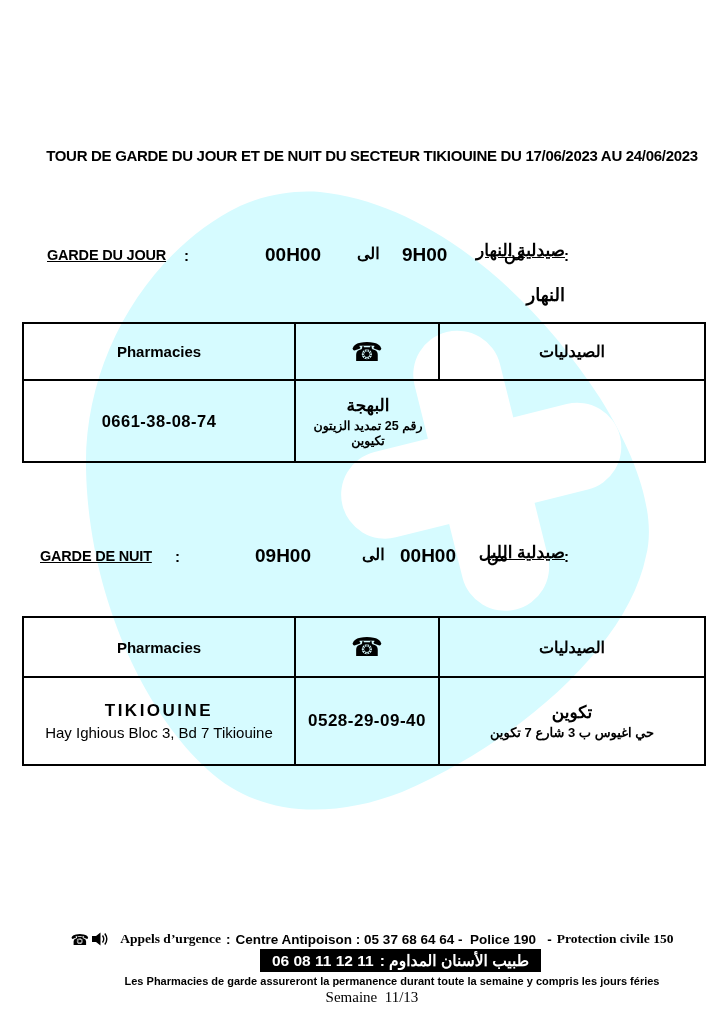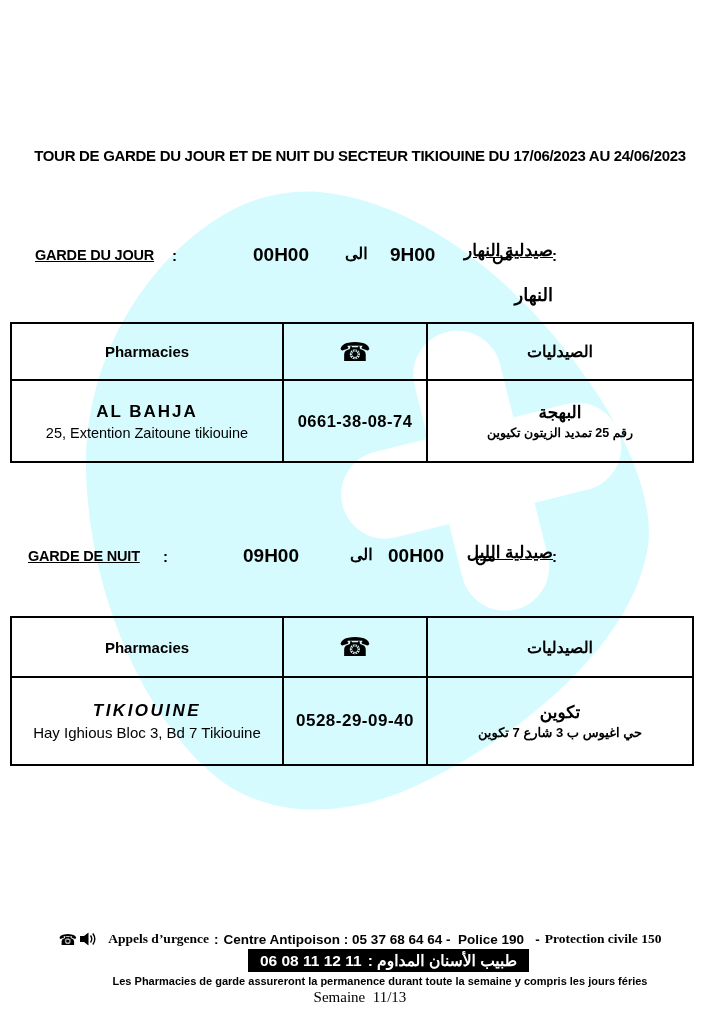--- a/index.html
+++ b/index.html
@@ -1,19 +1,19 @@
 <!DOCTYPE html>
 <html><head>
 <meta charset="utf-8">
 <style>
   html,body{margin:0;padding:0;background:#fff;}
   .page{position:relative;width:720px;height:1018px;background:#ffffff;overflow:hidden;
         font-family:"Liberation Sans",sans-serif;color:#000;}
   .bg-svg{position:absolute;left:0;top:0;z-index:0;}
-  .layer{position:absolute;left:0;top:0;width:580px;height:1018px;z-index:1;}
+  .layer{position:absolute;left:12px;top:0;width:580px;height:1018px;z-index:1;}
 
   .doc-title{position:absolute;top:147px;left:0;width:720px;text-align:center;
              font-weight:bold;font-size:15px;letter-spacing:-0.3px;}
 
   .abs{position:absolute;white-space:nowrap;}
   .guard-label{font-weight:bold;font-size:14.5px;text-decoration:underline;letter-spacing:-0.2px;}
   .guard-colon{font-weight:bold;font-size:15px;}
   .time{font-weight:bold;font-size:19px;}
   .ar-word{font-weight:bold;font-size:16px;}
   .ar-label{font-weight:bold;font-size:17px;text-decoration:underline;}
@@ -89,24 +89,20 @@
       <div class="cell">
         <span class="hdr-fr">Pharmacies</span>
       </div>
       <div class="cell">
         <span class="phone-glyph">☎</span>
       </div>
       <div class="cell last-col">
         <span class="hdr-ar" dir="rtl">الصيدليات</span>
       </div>
       <div class="cell last-row">
-        <span class="ph-name">AL BAHJA</span>
-        <span class="ph-addr">25, Extention Zaitoune tikiouine</span>
-      </div>
-      <div class="cell last-row">
         <span class="ph-num">0661-38-08-74</span>
       </div>
       <div class="cell last-col last-row">
         <span class="ph-name-ar" dir="rtl">البهجة</span>
         <span class="ph-addr-ar" dir="rtl">رقم 25 تمديد الزيتون تكيوين</span>
       </div>
     </div>
 
     <div>
       <span class="abs guard-label" style="left:28px;top:548px;">GARDE DE NUIT</span>
@@ -123,21 +119,21 @@
       <div class="cell">
         <span class="hdr-fr">Pharmacies</span>
       </div>
       <div class="cell">
         <span class="phone-glyph">☎</span>
       </div>
       <div class="cell last-col">
         <span class="hdr-ar" dir="rtl">الصيدليات</span>
       </div>
       <div class="cell last-row">
-        <span class="ph-name" style="letter-spacing:2.5px;font-style:italic;">TIKIOUINE</span>
+        <span class="ph-name" style="letter-spacing:2.5px;">TIKIOUINE</span>
         <span class="ph-addr" style="font-size:15px;">Hay Ighious Bloc 3, Bd 7 Tikiouine</span>
       </div>
       <div class="cell last-row">
         <span class="ph-num" style="font-size:17px;">0528-29-09-40</span>
       </div>
       <div class="cell last-col last-row">
         <span class="ph-name-ar" dir="rtl">تكوين</span>
         <span class="ph-addr-ar" style="font-size:13px;" dir="rtl">حي اغيوس ب 3 شارع 7 تكوين</span>
       </div>
     </div>

